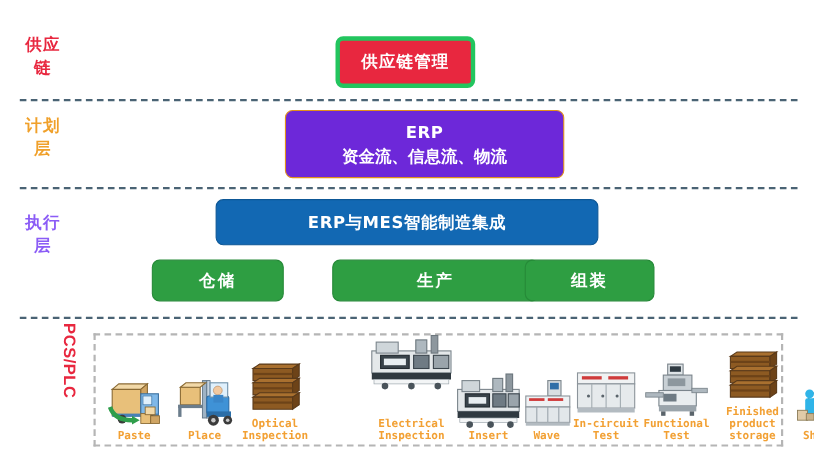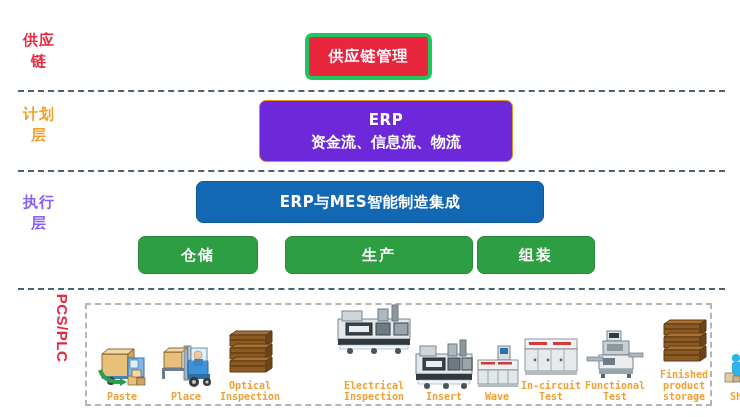--- a/index.html
+++ b/index.html
@@ -106,21 +106,21 @@
 
   .box-green {
     top: 236px;
     height: 38px;
     background: #2e9e42;
     border: 1px solid #268a38;
     font-size: 15px;
     letter-spacing: 2px;
   }
   .g0 { left: 138px; width: 120px; }
-  .g1 { left: 285px; width: 188px; justify-content: center; }
+  .g1 { left: 302px; width: 188px; justify-content: center; }
   .g2 { left: 477px; width: 118px; }
 
   
   #line-box {
     position: absolute;
     left: 85px;
     top: 303px;
     width: 627px;
     height: 103px;
     border: 2px dashed #b5b5b5;

